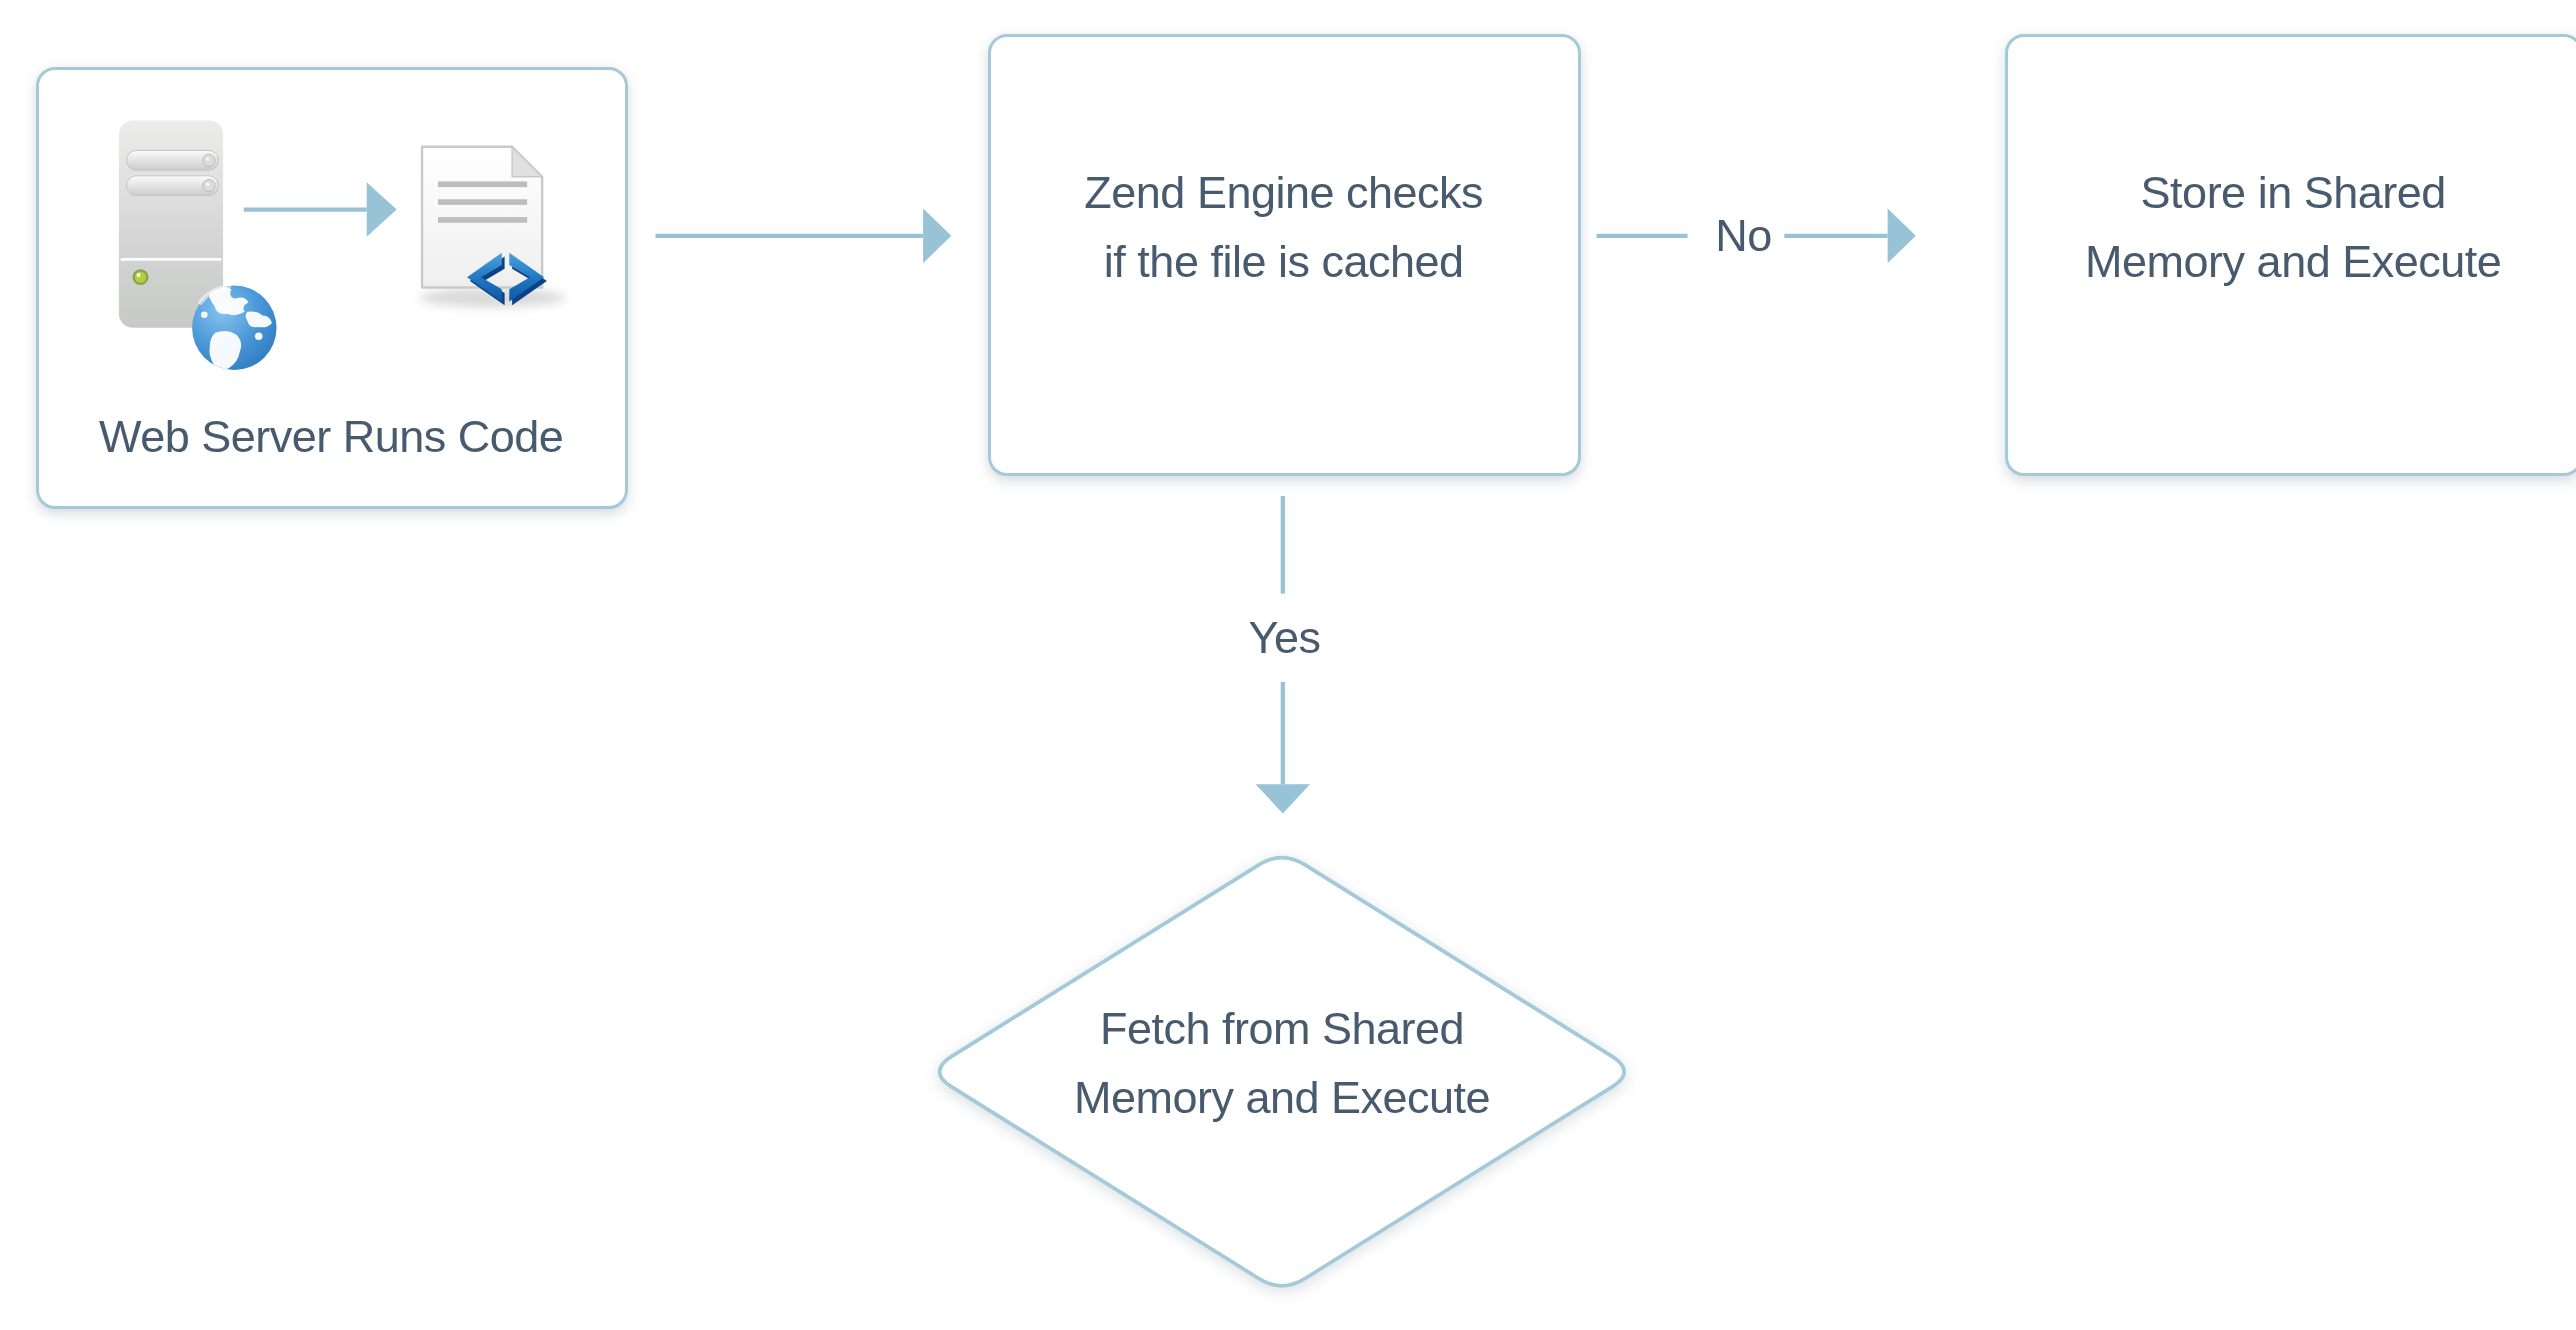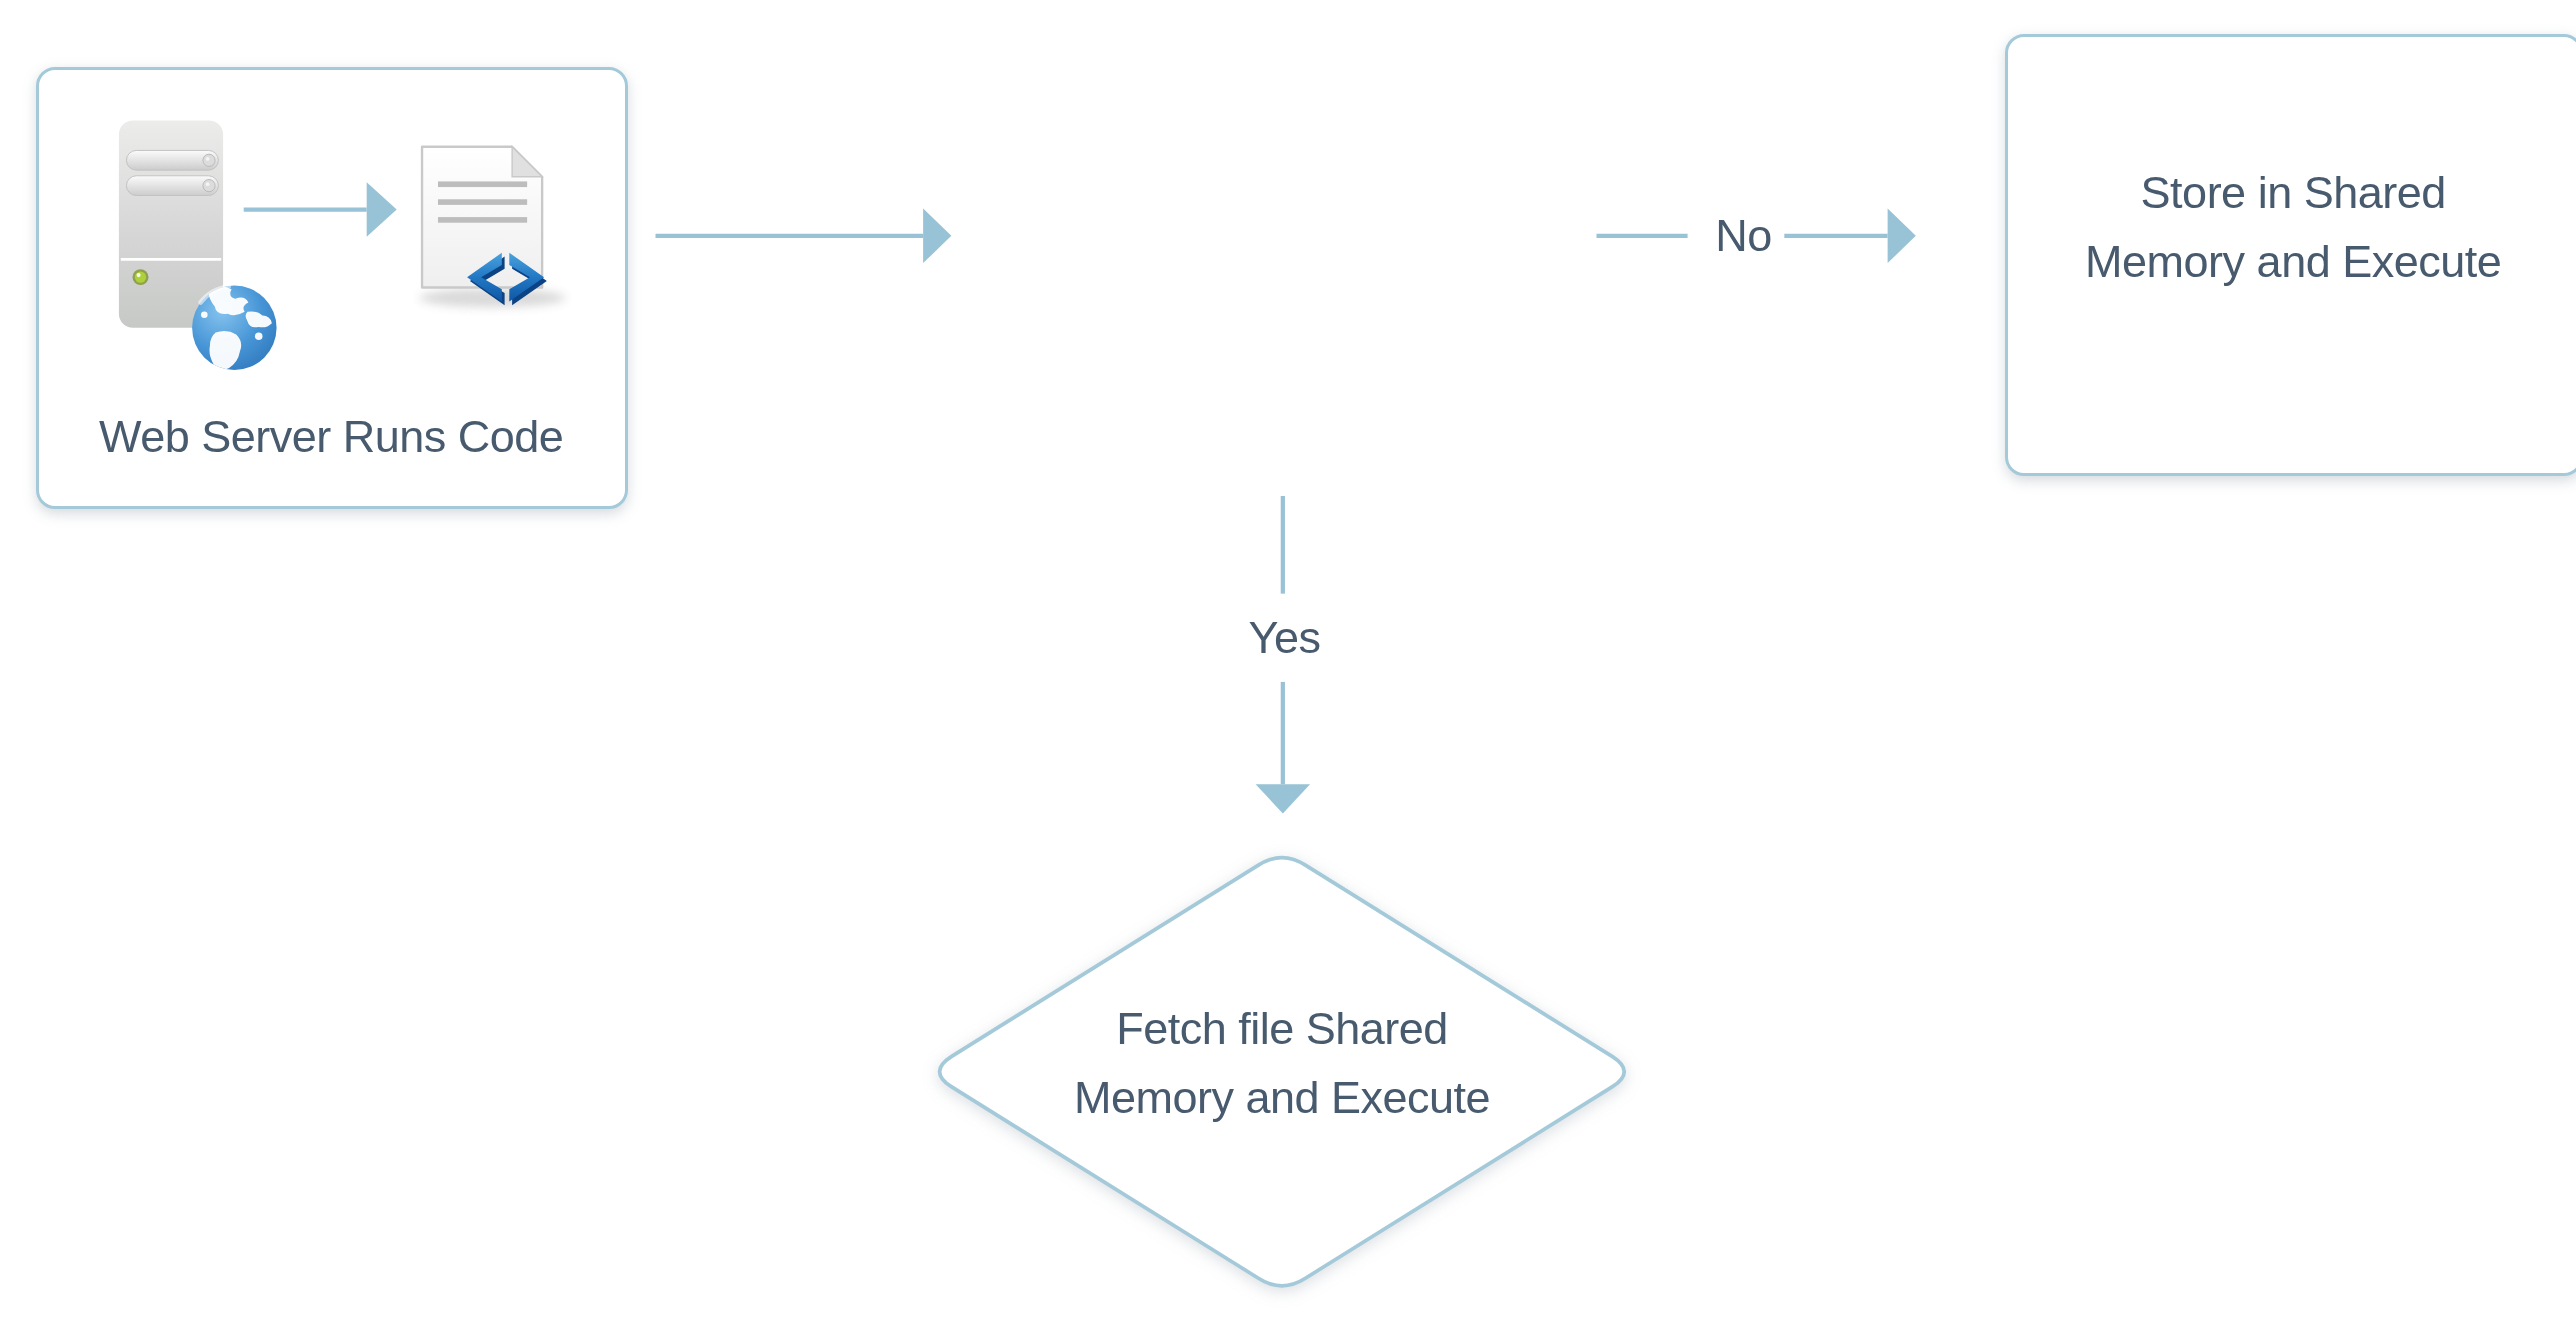--- a/index.html
+++ b/index.html
@@ -169,30 +169,36 @@
           <polygon points="500,203 463,229 500,255 500,242 478,229 500,216" fill="#0b4385"></polygon>
           <polygon points="508,203 545,229 508,255 508,242 530,229 508,216" fill="#0b4385"></polygon>
           <polygon points="497,199 460,225 497,251 497,238 475,225 497,212" fill="url(#gradCode)"></polygon>
           <polygon points="505,199 542,225 505,251 505,238 527,225 505,212" fill="url(#gradCode)"></polygon>
         </g>
       </g>
     </svg>
     <div class="node-label">Web Server Runs Code</div>
   </div>
 
+  <div class="node node-zend">
+    <div class="node-label">
+      <div>Zend Engine checks</div>
+      <div>if the file is cached</div>
+    </div>
+  </div>
 
   <div class="node node-store">
     <div class="node-label">
       <div>Store in Shared</div>
       <div>Memory and Execute</div>
     </div>
   </div>
 
   <div class="edge-label edge-label-no">No</div>
   <div class="edge-label edge-label-yes">Yes</div>
 
   <div class="diamond-label">
-    <div>Fetch file Shared</div>
+    <div>Fetch from Shared</div>
     <div>Memory and Execute</div>
   </div>
 
 </div>
 
 
 </body></html>

